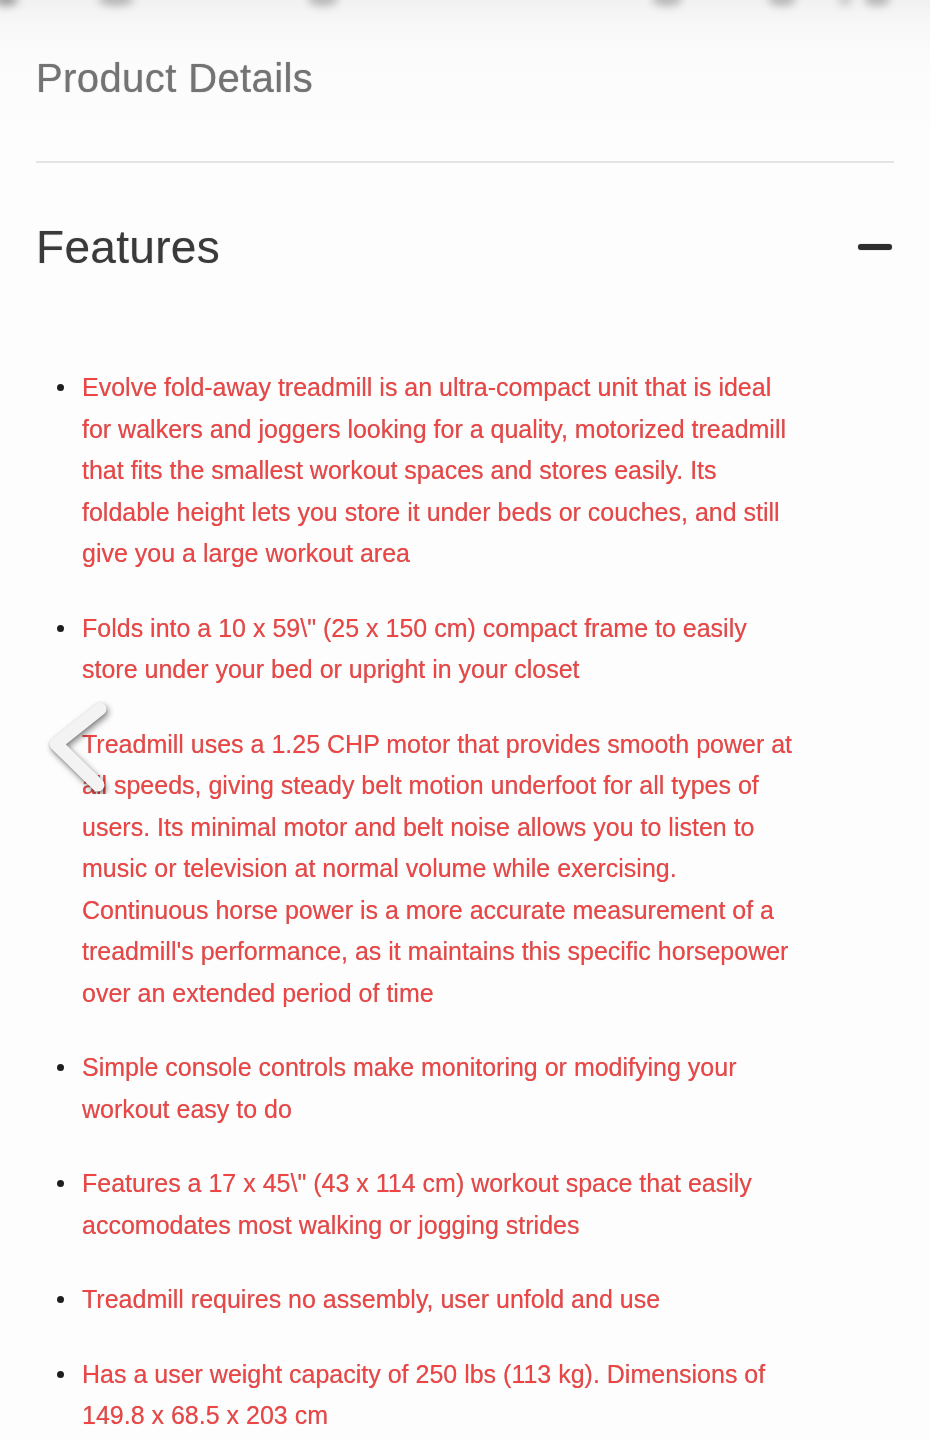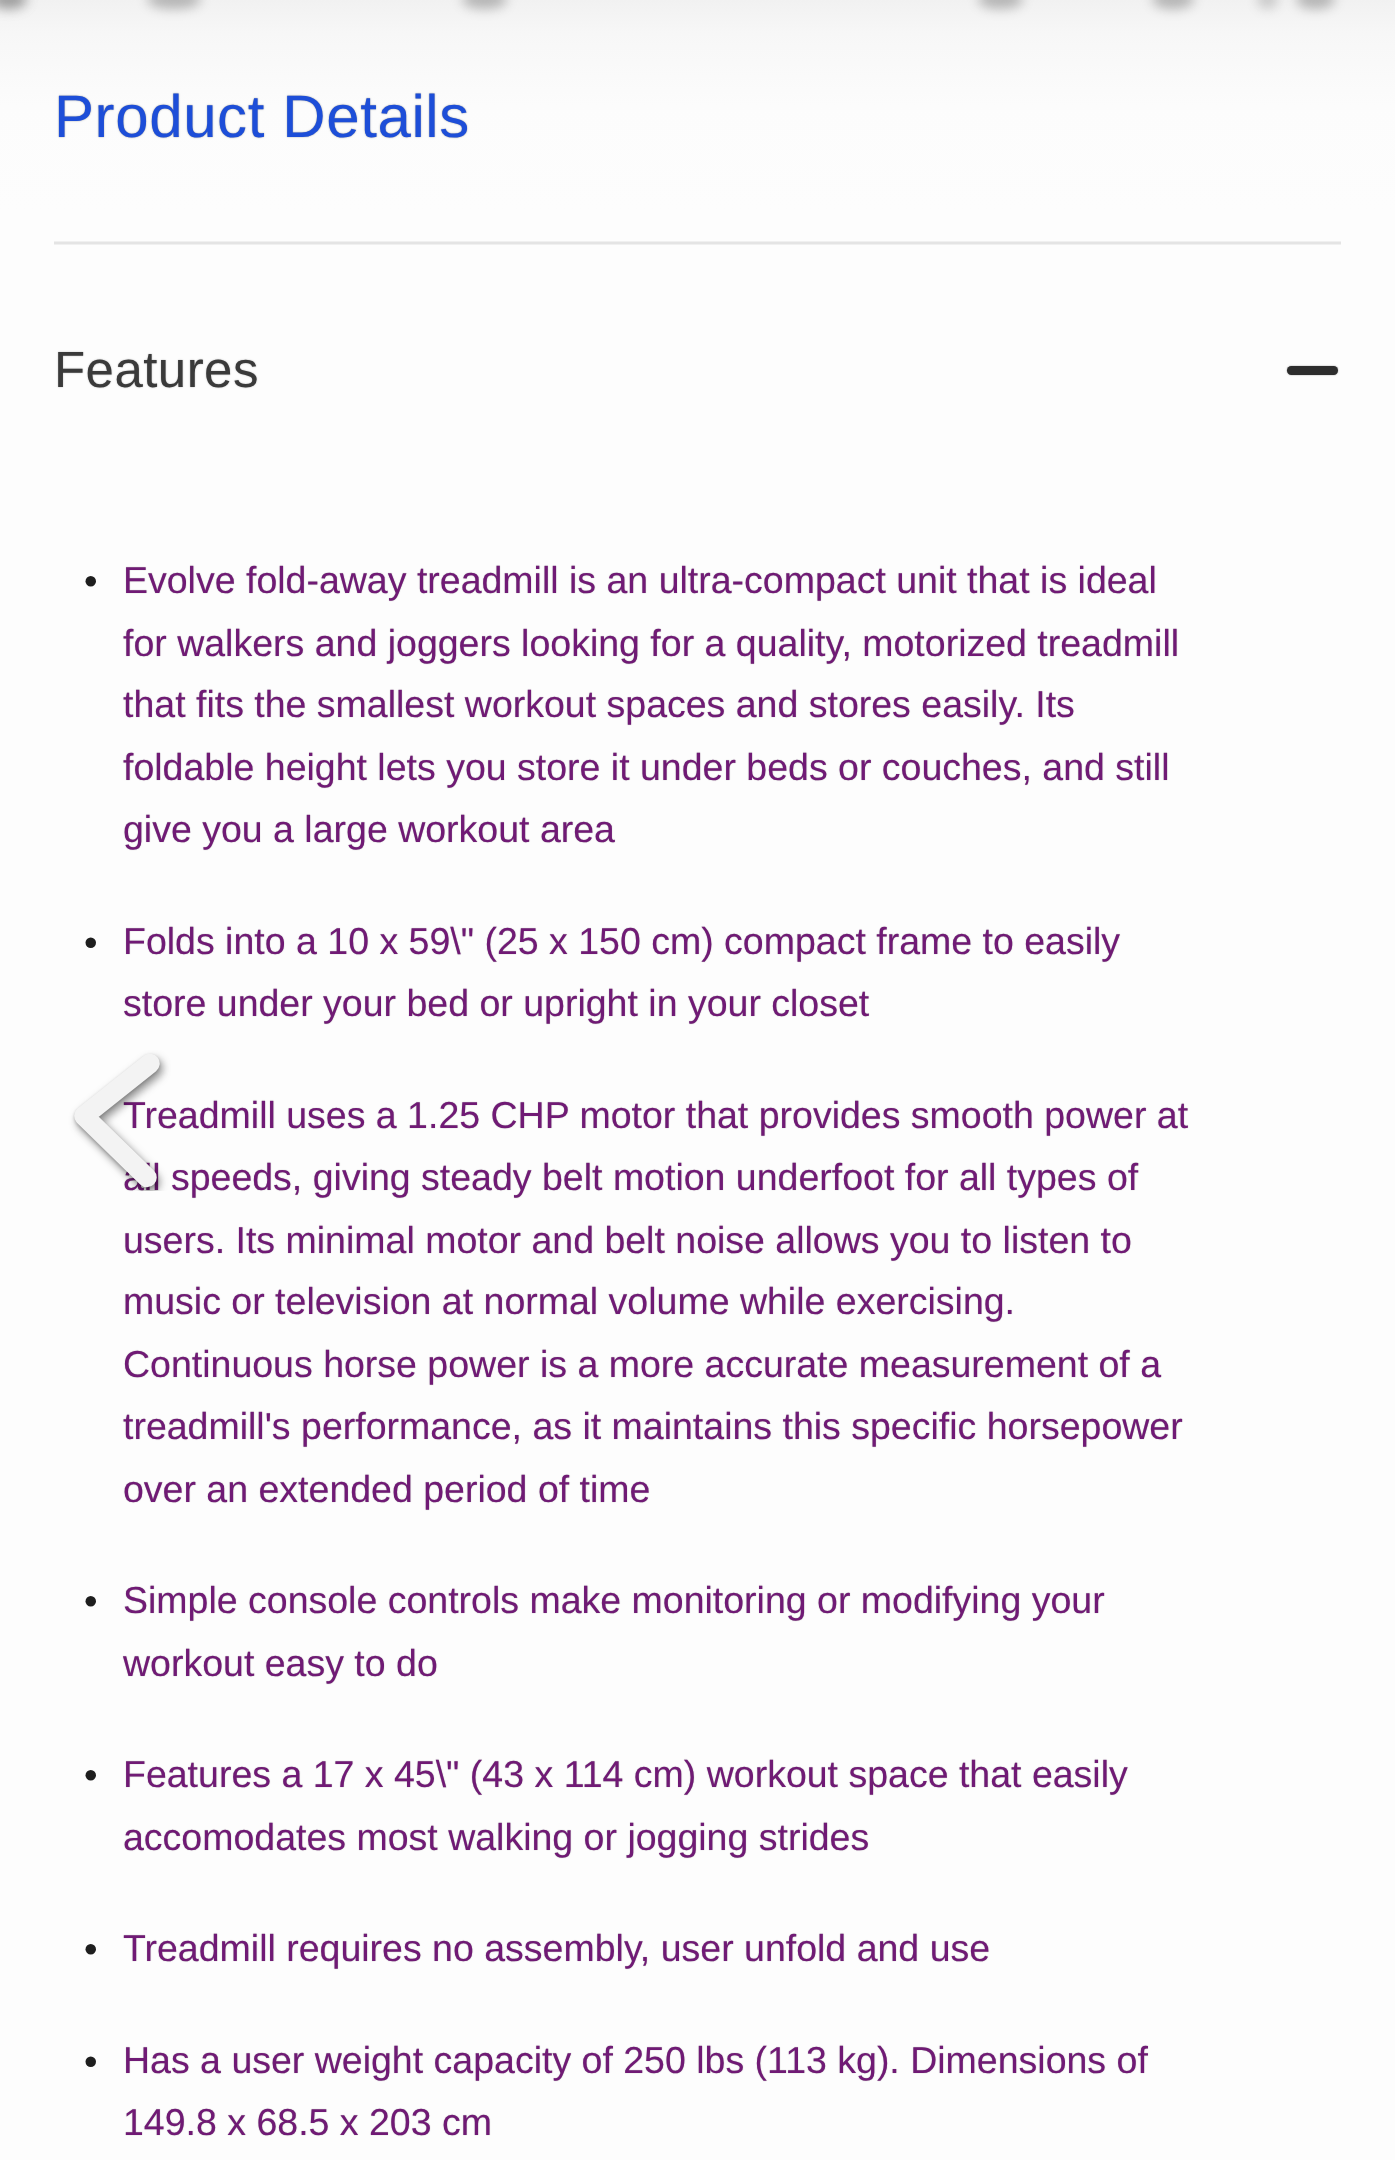--- a/index.html
+++ b/index.html
@@ -23,54 +23,54 @@
   .smudge.s3 { left: 652px; width: 30px; }
   .smudge.s4 { left: 768px; width: 28px; }
   .smudge.s5 { left: 838px; width: 14px; opacity: 0.3; }
   .smudge.s6 { left: 864px; width: 26px; }
 
   .container { position: relative; padding: 0 36px; }
 
   .page-title {
     margin: 0; padding-top: 54px;
     font-size: 40px; line-height: 48px; font-weight: 400;
-    letter-spacing: 0.4px; color: #1d4ed8;
+    letter-spacing: 0.4px; color: #737373;
     text-shadow: 0 0 1px rgba(45,45,45,0.55);
   }
 
   .divider {
     height: 2px; background: #e4e4e4; margin-top: 59px;
     border: none;
   }
 
   .accordion-header {
     margin-top: 59px;
     display: flex; align-items: center; justify-content: space-between;
     cursor: pointer;
   }
   .section-title {
-    margin: 0; font-size: 34px; line-height: 50px; font-weight: 400;
+    margin: 0; font-size: 46px; line-height: 50px; font-weight: 400;
     letter-spacing: 0.3px; color: #3a3a3a;
     text-shadow: 0 0 1px rgba(58,58,58,0.45);
   }
   .collapse-btn {
     background: none; border: none; padding: 12px 2px; margin: 0;
     cursor: pointer; display: flex; align-items: center;
   }
   .minus-bar {
     display: block; width: 34px; height: 6px; border-radius: 3px;
     background: #2d2d2d; box-shadow: 0 0 1px rgba(0,0,0,0.5);
   }
 
   .features-list {
     list-style: none; margin: 95px 0 0 0; padding: 0;
   }
   .features-list li {
     position: relative; padding-left: 46px; margin: 0 0 33px 0;
-    font-size: 25px; line-height: 41.5px; color: #701a75;
+    font-size: 25px; line-height: 41.5px; color: #ef4444;
   }
   .features-list li::before {
     content: ""; position: absolute; left: 21px; top: 17px;
     width: 7px; height: 7px; border-radius: 50%; background: #1e1e1e;
   }
   .li-text {
     white-space: pre-line;
     text-shadow: 0 0 0.7px rgba(46,46,46,0.45);
   }
 

